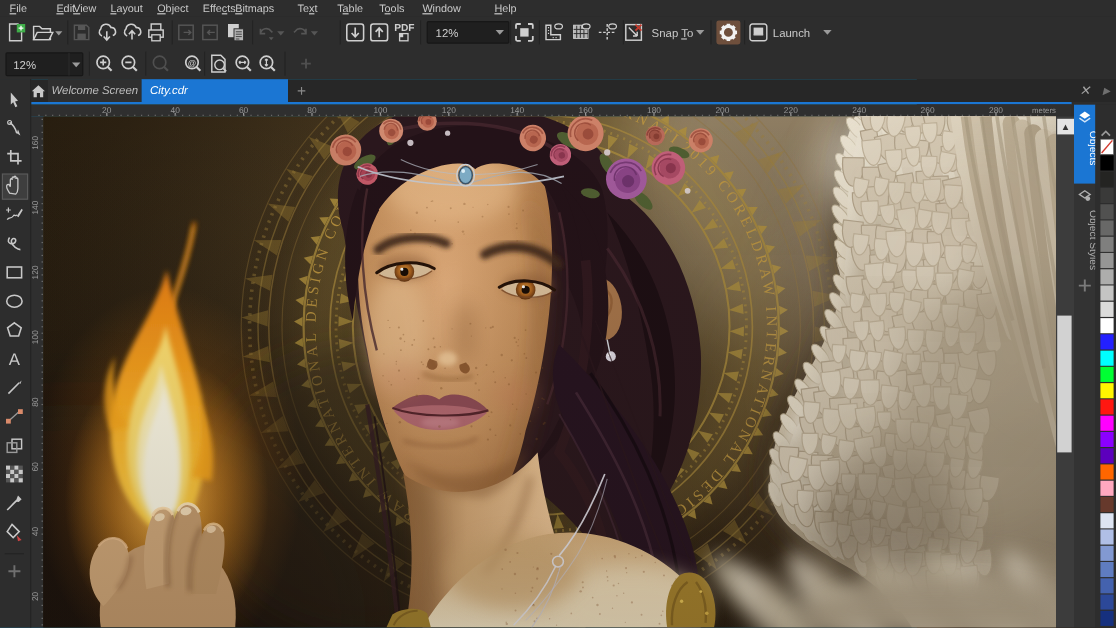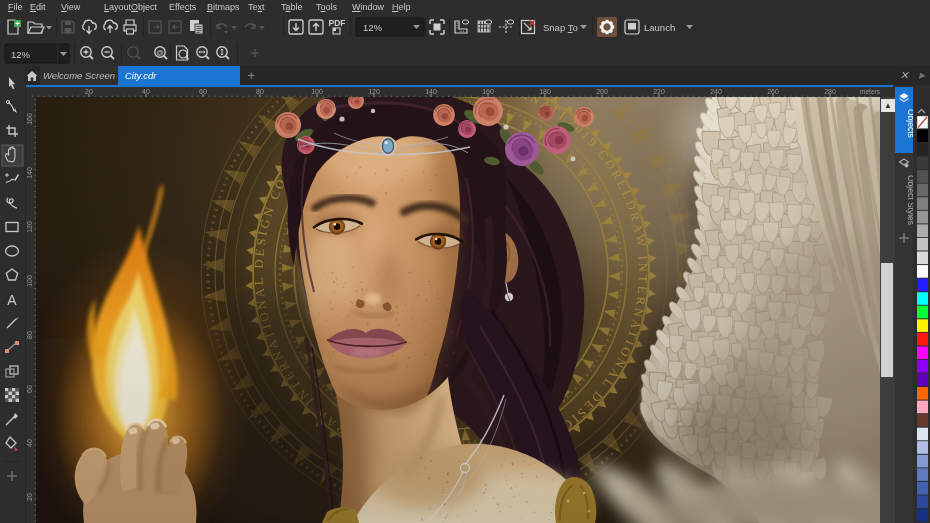--- a/index.html
+++ b/index.html
@@ -29,31 +29,31 @@
   #scrollthumb{left:1px;top:166px;width:12px;height:114px;background:#d2d2d2;}
   #dockerstrip{left:895px;top:87px;width:18px;height:436px;background:#333333;}
   #palettecol{left:913px;top:87px;width:17px;height:436px;background:#2d2d2d;}
 </style>
 </head>
 <body>
 <div id="app">
 
   <div class="abs" id="menubar">
     <span style="left:8px"><u>F</u>ile</span>
-    <span style="left:30px"><u>E</u>dit</span>
+    <span style="left:47px"><u>E</u>dit</span>
     <span style="left:61px"><u>V</u>iew</span>
-    <span style="left:104px"><u>L</u>ayout</span>
+    <span style="left:92px"><u>L</u>ayout</span>
     <span style="left:131px"><u>O</u>bject</span>
     <span style="left:169px">Effe<u>c</u>ts</span>
-    <span style="left:207px"><u>B</u>itmaps</span>
+    <span style="left:196px"><u>B</u>itmaps</span>
     <span style="left:248px">Te<u>x</u>t</span>
     <span style="left:281px">T<u>a</u>ble</span>
     <span style="left:316px">T<u>o</u>ols</span>
     <span style="left:352px"><u>W</u>indow</span>
-    <span style="left:392px"><u>H</u>elp</span>
+    <span style="left:412px"><u>H</u>elp</span>
   </div>
 
   <div class="abs" id="tb1">
       <svg width="930" height="26" style="display:block">
         <rect x="56" y="3" width="1" height="20" fill="#232323"></rect>
         <rect x="143" y="3" width="1" height="20" fill="#232323"></rect>
         <rect x="210" y="3" width="1" height="20" fill="#232323"></rect>
         <rect x="283" y="3" width="1" height="20" fill="#232323"></rect>
         <rect x="350" y="3" width="1" height="20" fill="#232323"></rect>
         <rect x="425" y="3" width="1" height="20" fill="#232323"></rect>

